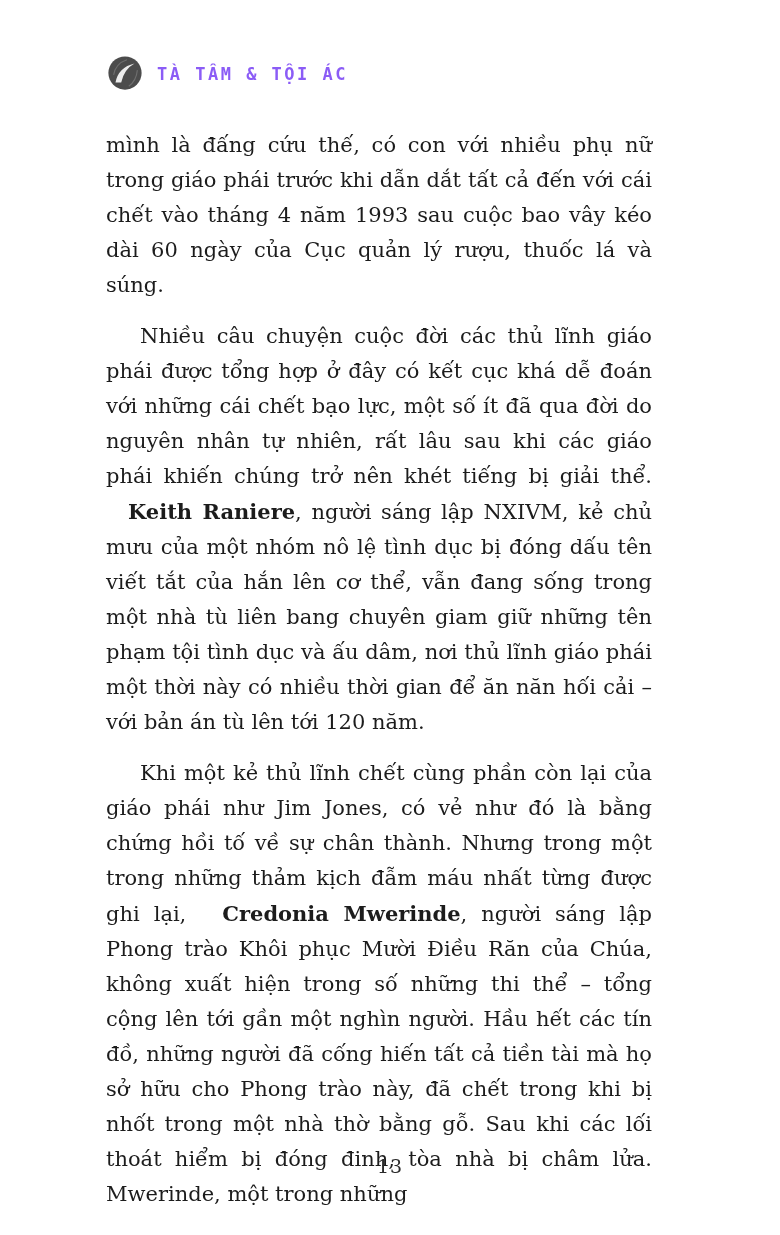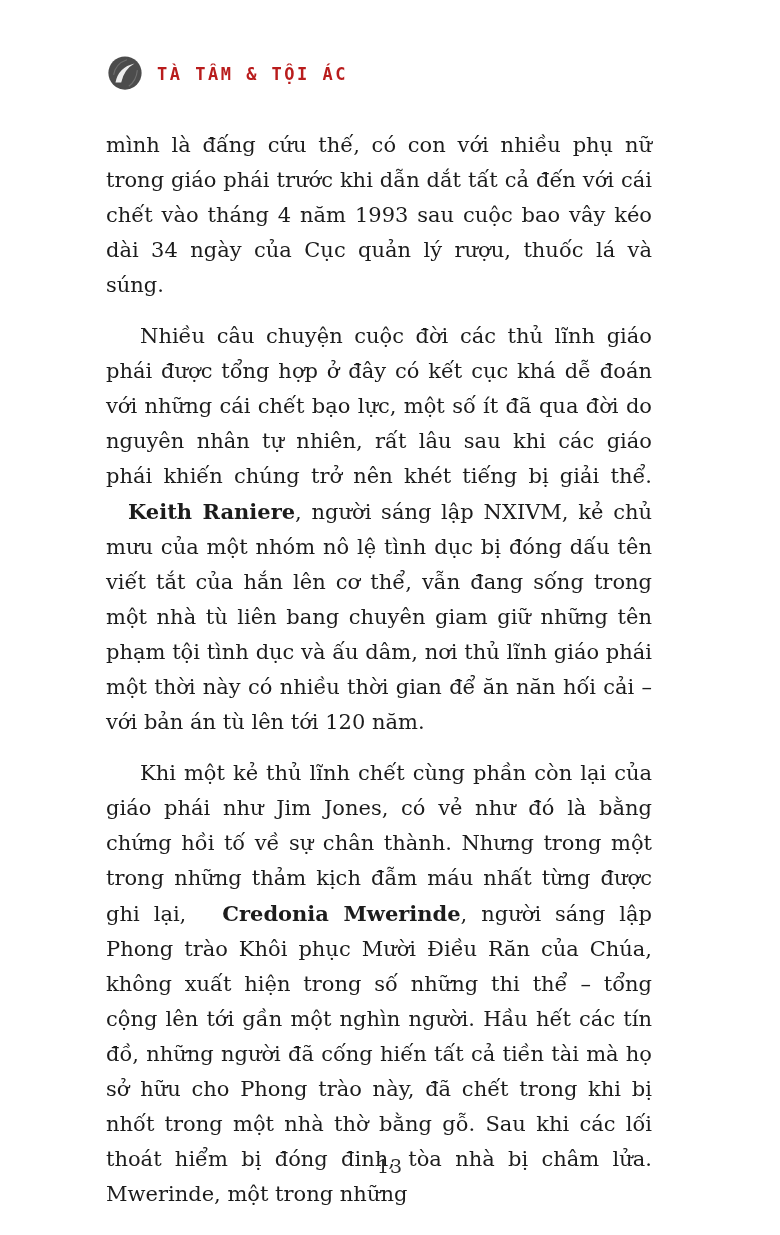--- a/index.html
+++ b/index.html
@@ -30,21 +30,21 @@
     width: 38px;
     height: 38px;
     flex: 0 0 auto;
     display: inline-block;
   }
   .running-head {
     font-family: "DejaVu Sans Mono", "Liberation Mono", monospace;
     font-size: 17px;
     font-weight: bold;
     letter-spacing: 2.5px;
-    color: #b91c1c;
+    color: #8b5cf6;
     white-space: nowrap;
     padding-top: 2px;
   }
   .page-body {
     font-size: 21px;
     line-height: 35px;
     text-align: justify;
     text-justify: inter-word;
   }
   .para {
@@ -83,21 +83,21 @@
         <path d="M10 30 Q13 14 30 10 Q19 16 16 30 Z" fill="#ffffff" opacity="0.9"></path>
         <path d="M8 22 Q10 10 22 6" stroke="#6e6e6e" stroke-width="1.2" fill="none"></path>
         <path d="M24 34 Q32 28 33 17" stroke="#6e6e6e" stroke-width="1.2" fill="none"></path>
       </svg>
     </span>
     <span class="running-head">TÀ TÂM &amp; TỘI ÁC</span>
   </header>
 
   <main class="page-body">
 
-    <p class="para first"><span>mình là đấng cứu thế, có con với nhiều phụ nữ trong giáo phái trước khi dẫn dắt tất cả đến với cái chết vào tháng 4 năm 1993 sau cuộc bao vây kéo dài 34 ngày của Cục quản lý rượu, thuốc lá và súng.</span></p>
+    <p class="para first"><span>mình là đấng cứu thế, có con với nhiều phụ nữ trong giáo phái trước khi dẫn dắt tất cả đến với cái chết vào tháng 4 năm 1993 sau cuộc bao vây kéo dài 60 ngày của Cục quản lý rượu, thuốc lá và súng.</span></p>
 
     <p class="para"><span>Nhiều câu chuyện cuộc đời các thủ lĩnh giáo phái được tổng hợp ở đây có kết cục khá dễ đoán với những cái chết bạo lực, một số ít đã qua đời do nguyên nhân tự nhiên, rất lâu sau khi các giáo phái khiến chúng trở nên khét tiếng bị giải thể. </span><b>Keith Raniere</b><span>, người sáng lập NXIVM, kẻ chủ mưu của một nhóm nô lệ tình dục bị đóng dấu tên viết tắt của hắn lên cơ thể, vẫn đang sống trong một nhà tù liên bang chuyên giam giữ những tên phạm tội tình dục và ấu dâm, nơi thủ lĩnh giáo phái một thời này có nhiều thời gian để ăn năn hối cải – với bản án tù lên tới 120 năm.</span></p>
 
     <p class="para"><span>Khi một kẻ thủ lĩnh chết cùng phần còn lại của giáo phái như Jim Jones, có vẻ như đó là bằng chứng hồi tố về sự chân thành. Nhưng trong một trong những thảm kịch đẫm máu nhất từng được ghi lại, </span><b>Credonia Mwerinde</b><span>, người sáng lập Phong trào Khôi phục Mười Điều Răn của Chúa, không xuất hiện trong số những thi thể – tổng cộng lên tới gần một nghìn người. Hầu hết các tín đồ, những người đã cống hiến tất cả tiền tài mà họ sở hữu cho Phong trào này, đã chết trong khi bị nhốt trong một nhà thờ bằng gỗ. Sau khi các lối thoát hiểm bị đóng đinh, tòa nhà bị châm lửa. Mwerinde, một trong những</span></p>
 
   </main>
 
   <footer class="page-footer">
     <span class="page-number">13</span>
   </footer>

